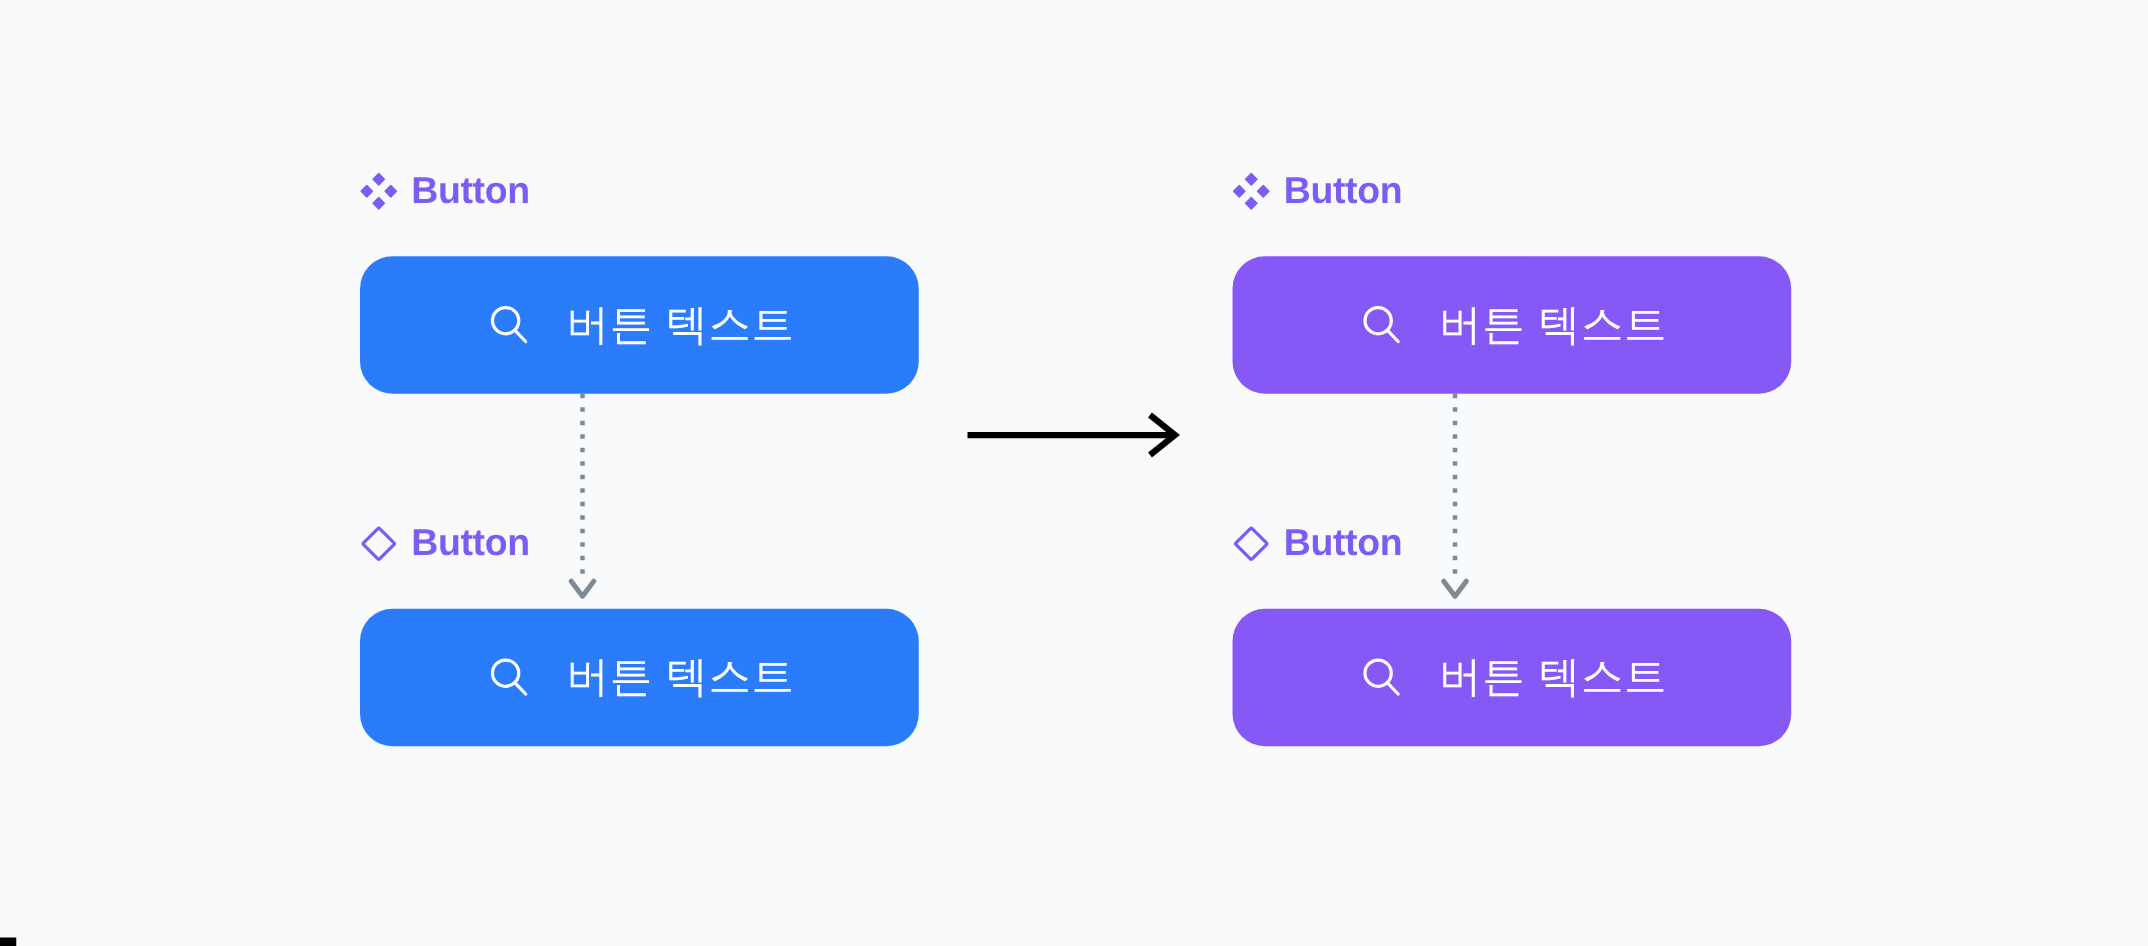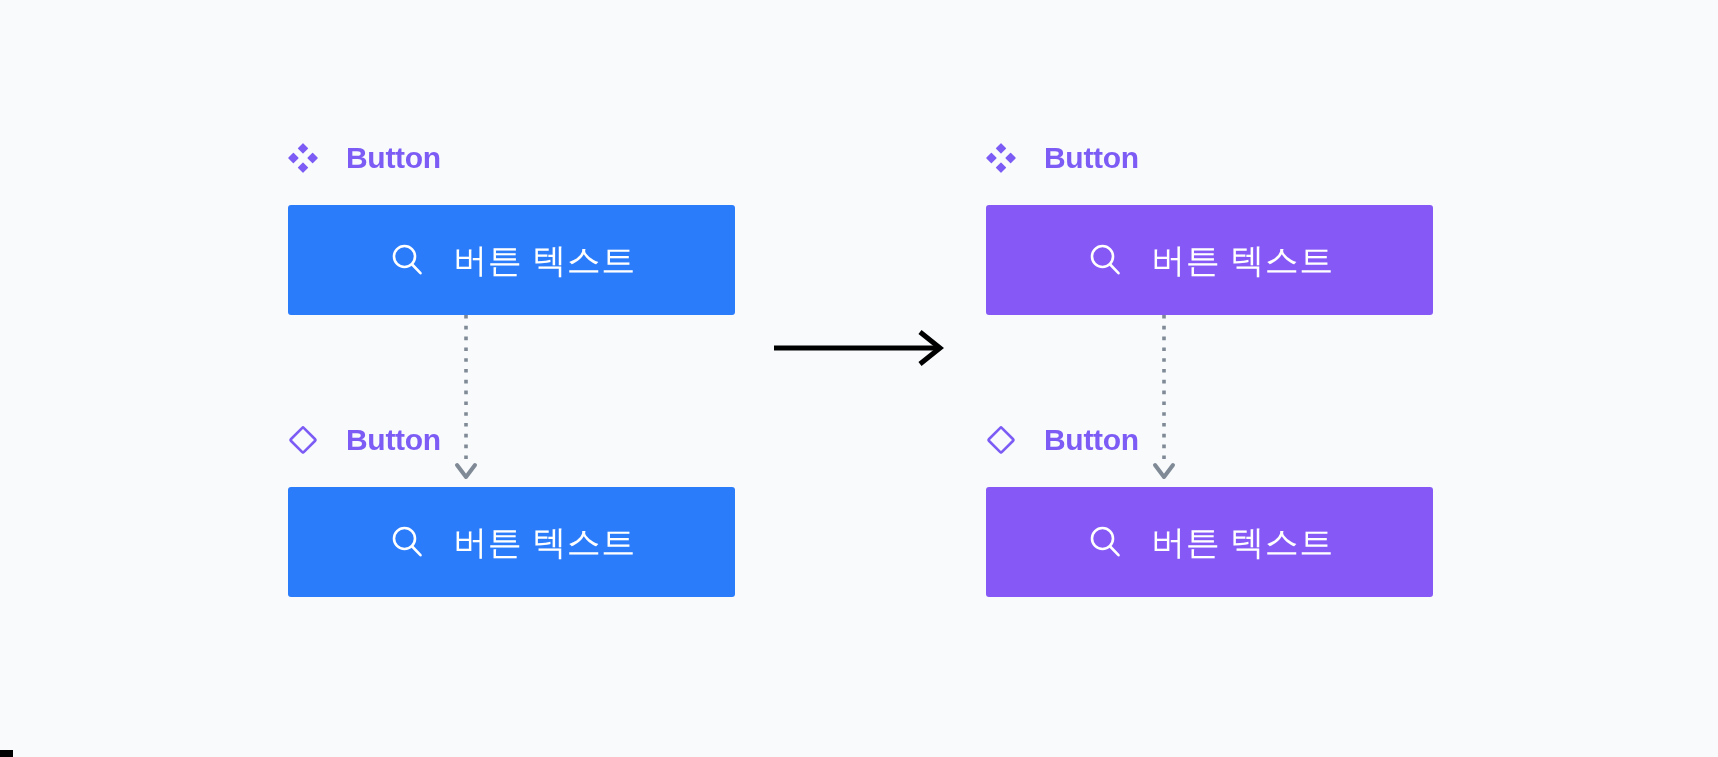--- a/index.html
+++ b/index.html
@@ -26,22 +26,22 @@
     top: 0;
     height: 757px;
   }
   .group.left  { left: 288px; width: 450px; }
   .group.right { left: 986px; width: 450px; }
 
   
   .node-label {
     position: absolute;
     display: flex;
-    align-items: flex-end;
-    gap: 28px;
+    align-items: center;
+    gap: 11px;
     height: 40px;
     left: 0;
   }
   .node-label.row-a { top: 133px; }
   .node-label.row-b { top: 415px; }
 
   .node-label .label-text {
     font-size: 30px;
     font-weight: bold;
     letter-spacing: -0.3px;
@@ -57,21 +57,21 @@
     flex: 0 0 auto;
   }
 
   
   .ui-button {
     position: absolute;
     left: 0;
     width: 447px;
     height: 110px;
     border: none;
-    border-radius: 3px;
+    border-radius: 26px;
     display: flex;
     align-items: center;
     justify-content: center;
     gap: 26px;
     padding: 0;
     cursor: pointer;
     box-sizing: border-box;
   }
   .ui-button.row-a { top: 205px; }
   .ui-button.row-b { top: 487px; }

